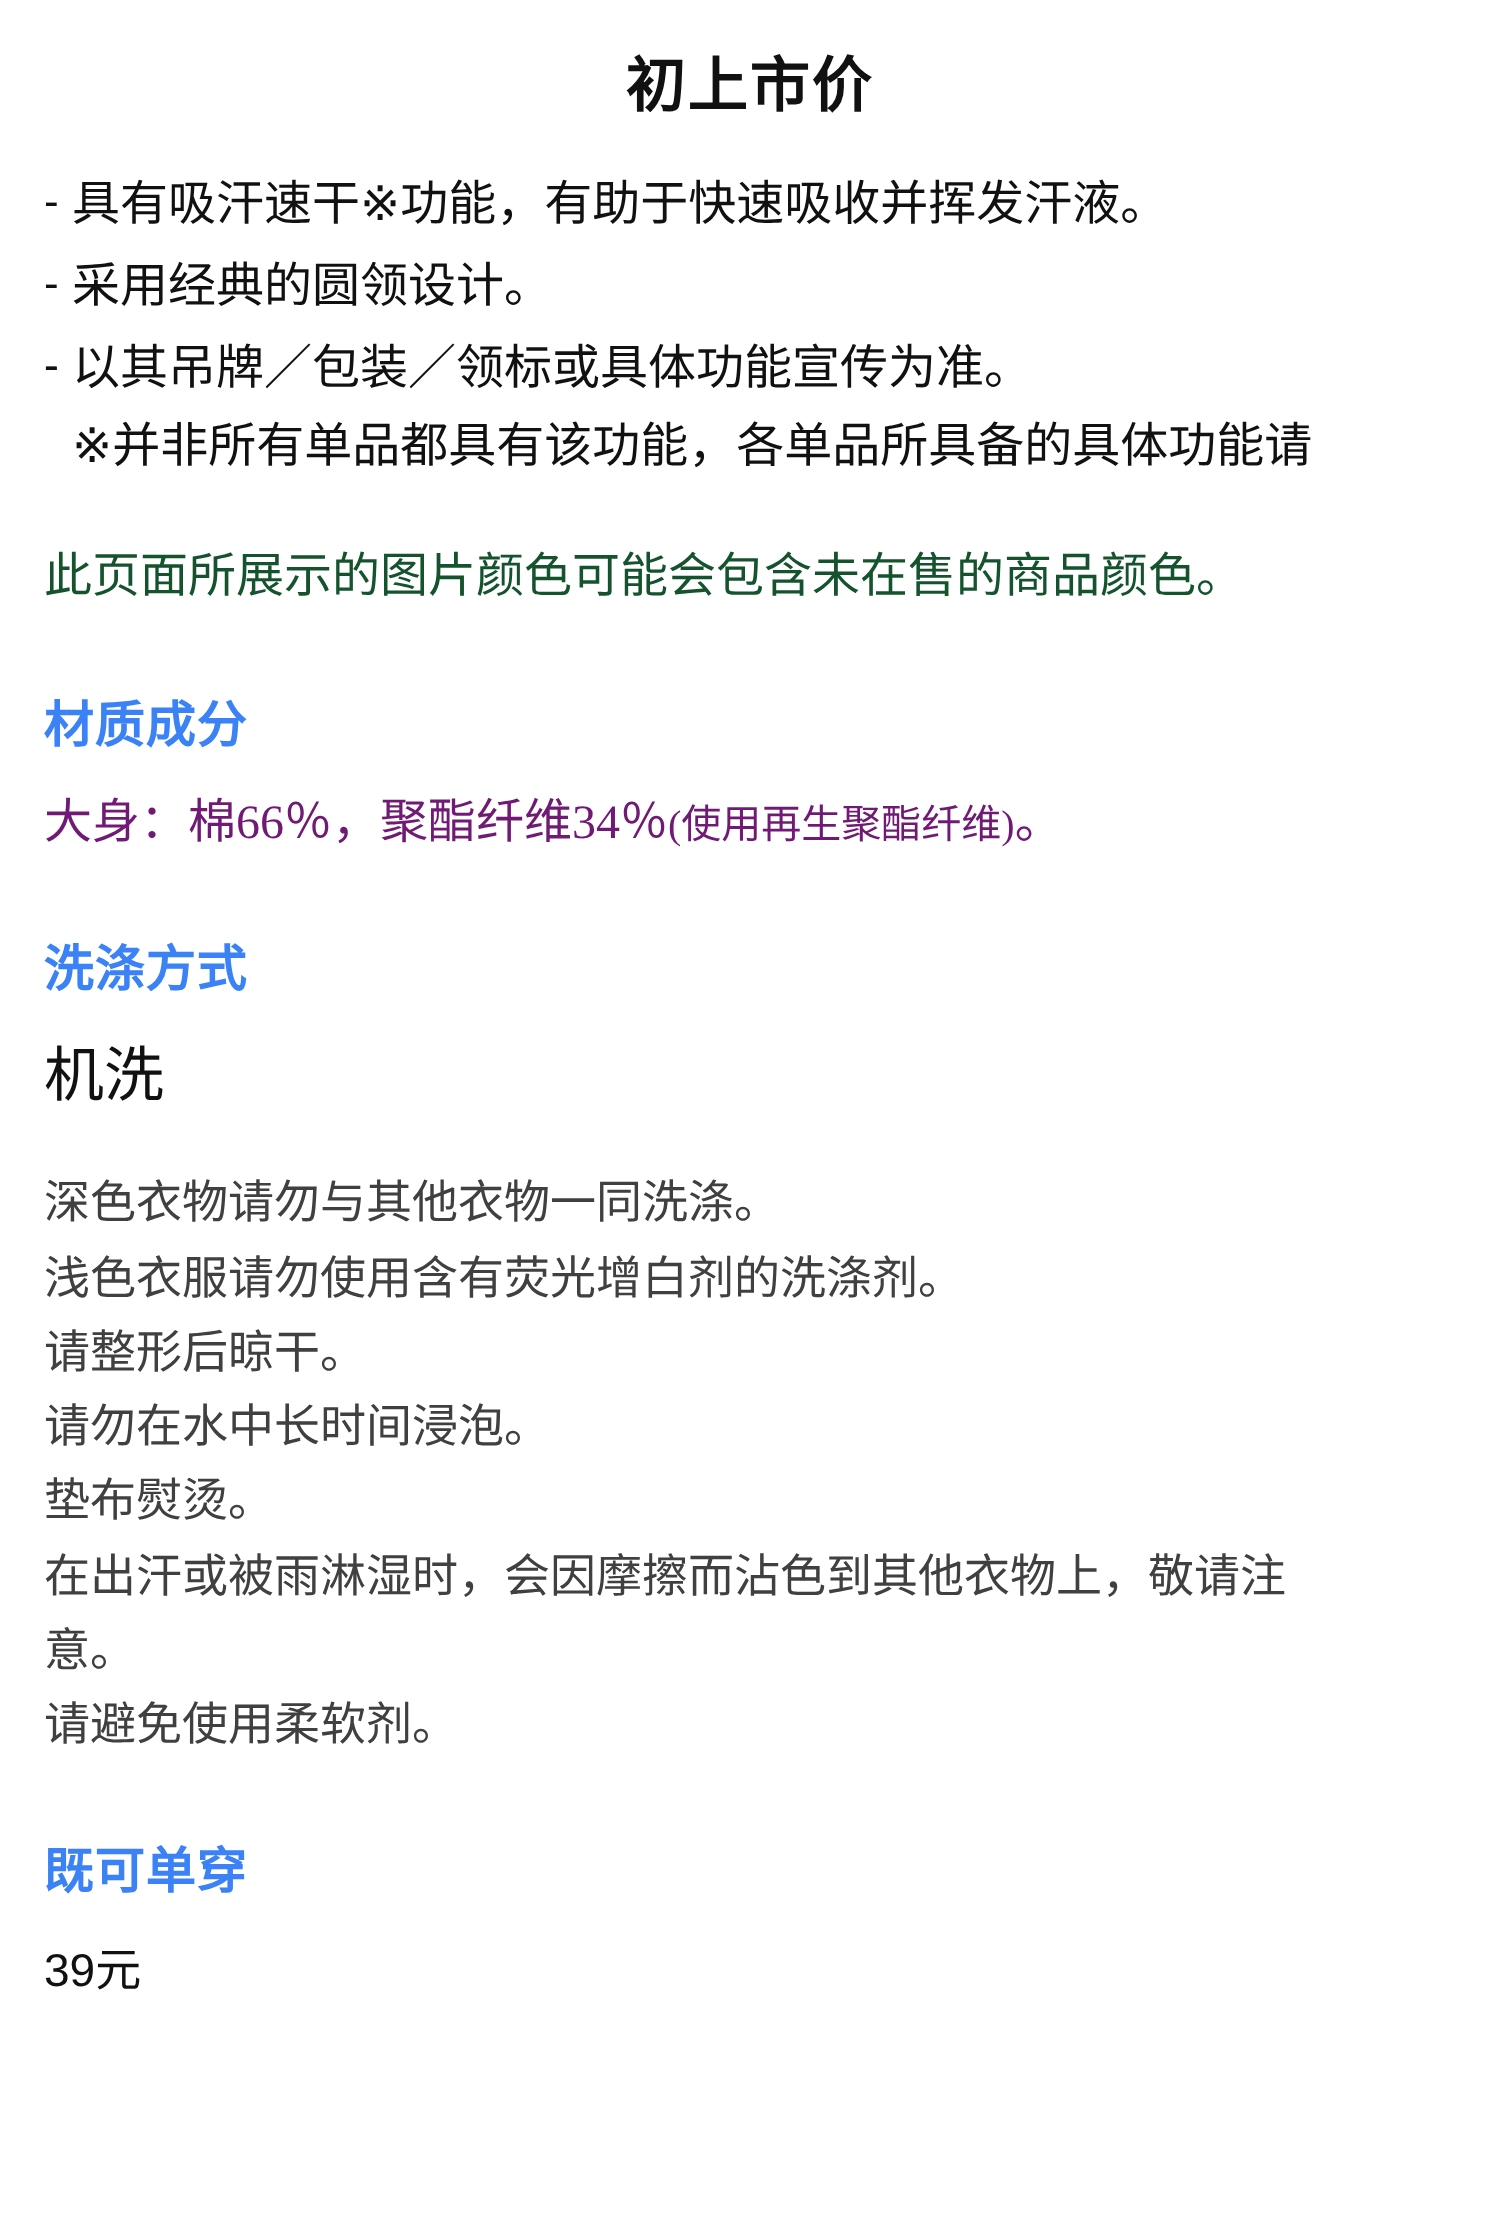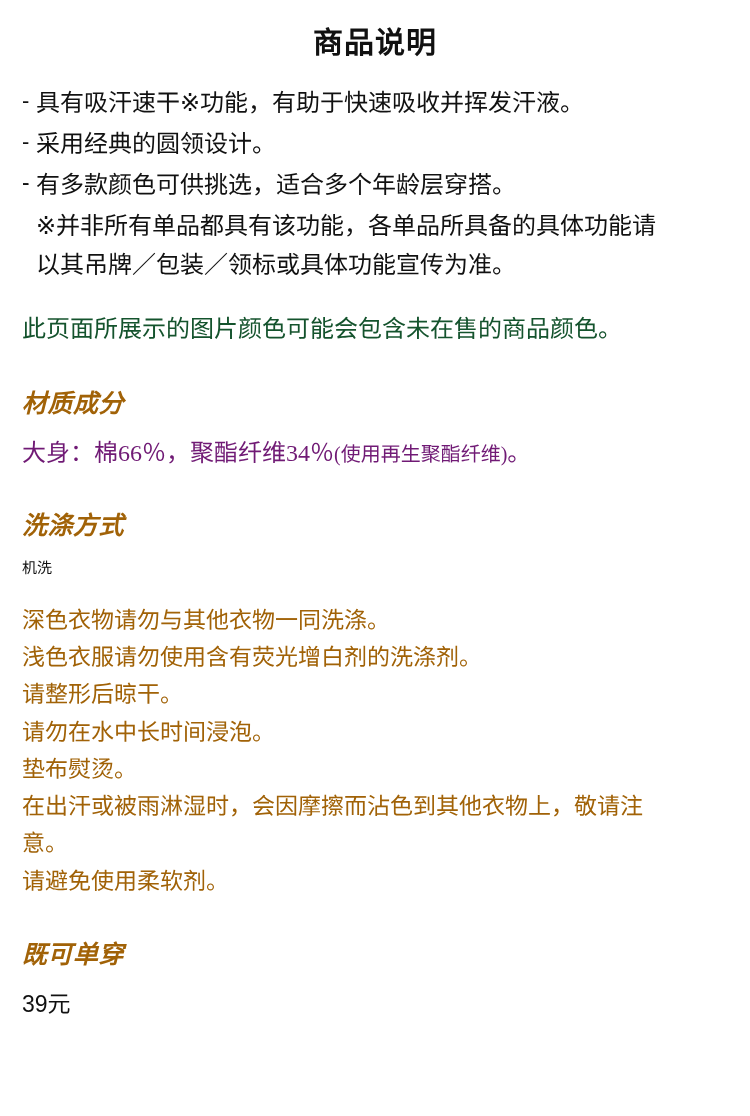--- a/index.html
+++ b/index.html
@@ -63,82 +63,80 @@
     line-height: 1.62;
     color: #14532d;
     margin: 26px 0 0 0;
   }
   .section {
     margin-top: 34px;
   }
   .section-heading {
     font-size: 25px;
     font-weight: 700;
-    color: #a16207;
+    color: #3b82f6;
     margin: 0 0 16px 0;
     letter-spacing: 0.5px;
-    font-style: italic;
   }
   .material-line {
     font-size: 24px;
     line-height: 1.5;
     color: #701a75;
     font-family: Liberation Serif, serif;
   }
   .material-line .small {
     font-size: 20px;
   }
   .wash-method {
-    font-size: 15px;
+    font-size: 30px;
     line-height: 1.5;
     color: #111111;
     margin-bottom: 22px;
   }
   .wash-lines {
     font-size: 23px;
     line-height: 1.62;
-    color: #a16207;
+    color: #404040;
   }
   .wash-lines div {
     margin: 0;
   }
   .price-value {
     font-size: 23px;
     line-height: 1.6;
     color: #111111;
   }
 </style>
 </head>
 <body>
 
 <div class="page">
 
-  <h1 class="doc-title">商品说明</h1>
+  <h1 class="doc-title">初上市价</h1>
 
   <ul class="bullet-list">
     <li>
       <span class="dash">-</span>
       <span>具有吸汗速干※功能，有助于快速吸收并挥发汗液。</span>
     </li>
     <li>
       <span class="dash">-</span>
       <span>采用经典的圆领设计。</span>
     </li>
     <li>
       <span class="dash">-</span>
     </li>
     <li>
       <span class="dash">-</span>
-      <span>有多款颜色可供挑选，适合多个年龄层穿搭。</span>
     </li>
   </ul>
 
   <div class="note-block">
+    <div>以其吊牌／包装／领标或具体功能宣传为准。</div>
     <div>※并非所有单品都具有该功能，各单品所具备的具体功能请</div>
-    <div>以其吊牌／包装／领标或具体功能宣传为准。</div>
   </div>
 
   <p class="para">此页面所展示的图片颜色可能会包含未在售的商品颜色。</p>
 
   <div class="section">
     <h2 class="section-heading">材质成分</h2>
     <div class="material-line">
       <span>大身：棉66％，聚酯纤维34％</span><span class="small">(使用再生聚酯纤维)</span><span>。</span>
     </div>
   </div>

